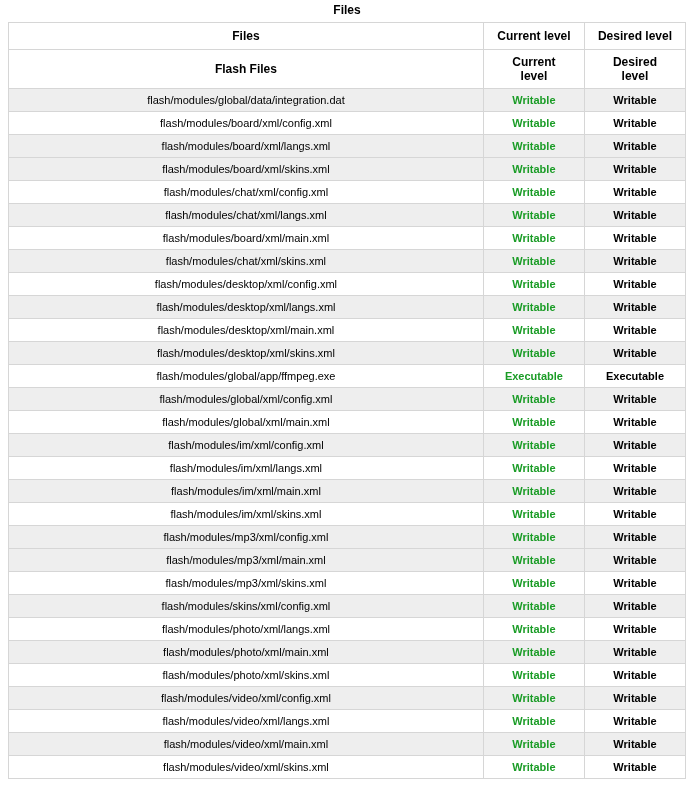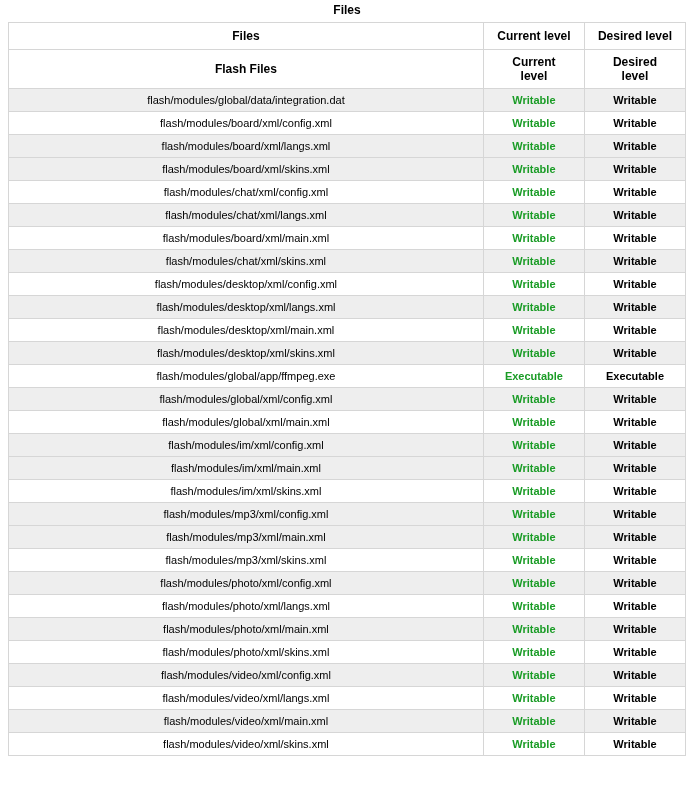--- a/index.html
+++ b/index.html
@@ -178,20 +178,25 @@
         <tr class="datarow">
           <td class="path">flash/modules/global/xml/main.xml</td>
           <td class="level cur">Writable</td>
           <td class="level des">Writable</td>
         </tr>
         <tr class="datarow alt">
           <td class="path">flash/modules/im/xml/config.xml</td>
           <td class="level cur">Writable</td>
           <td class="level des">Writable</td>
         </tr>
+        <tr class="datarow">
+          <td class="path">flash/modules/im/xml/langs.xml</td>
+          <td class="level cur">Writable</td>
+          <td class="level des">Writable</td>
+        </tr>
         <tr class="datarow alt">
           <td class="path">flash/modules/im/xml/main.xml</td>
           <td class="level cur">Writable</td>
           <td class="level des">Writable</td>
         </tr>
         <tr class="datarow">
           <td class="path">flash/modules/im/xml/skins.xml</td>
           <td class="level cur">Writable</td>
           <td class="level des">Writable</td>
         </tr>
@@ -204,21 +209,21 @@
           <td class="path">flash/modules/mp3/xml/main.xml</td>
           <td class="level cur">Writable</td>
           <td class="level des">Writable</td>
         </tr>
         <tr class="datarow">
           <td class="path">flash/modules/mp3/xml/skins.xml</td>
           <td class="level cur">Writable</td>
           <td class="level des">Writable</td>
         </tr>
         <tr class="datarow alt">
-          <td class="path">flash/modules/photo/xml/config.xml</td>
+          <td class="path">flash/modules/skins/xml/config.xml</td>
           <td class="level cur">Writable</td>
           <td class="level des">Writable</td>
         </tr>
         <tr class="datarow">
           <td class="path">flash/modules/photo/xml/langs.xml</td>
           <td class="level cur">Writable</td>
           <td class="level des">Writable</td>
         </tr>
         <tr class="datarow alt">
           <td class="path">flash/modules/photo/xml/main.xml</td>

